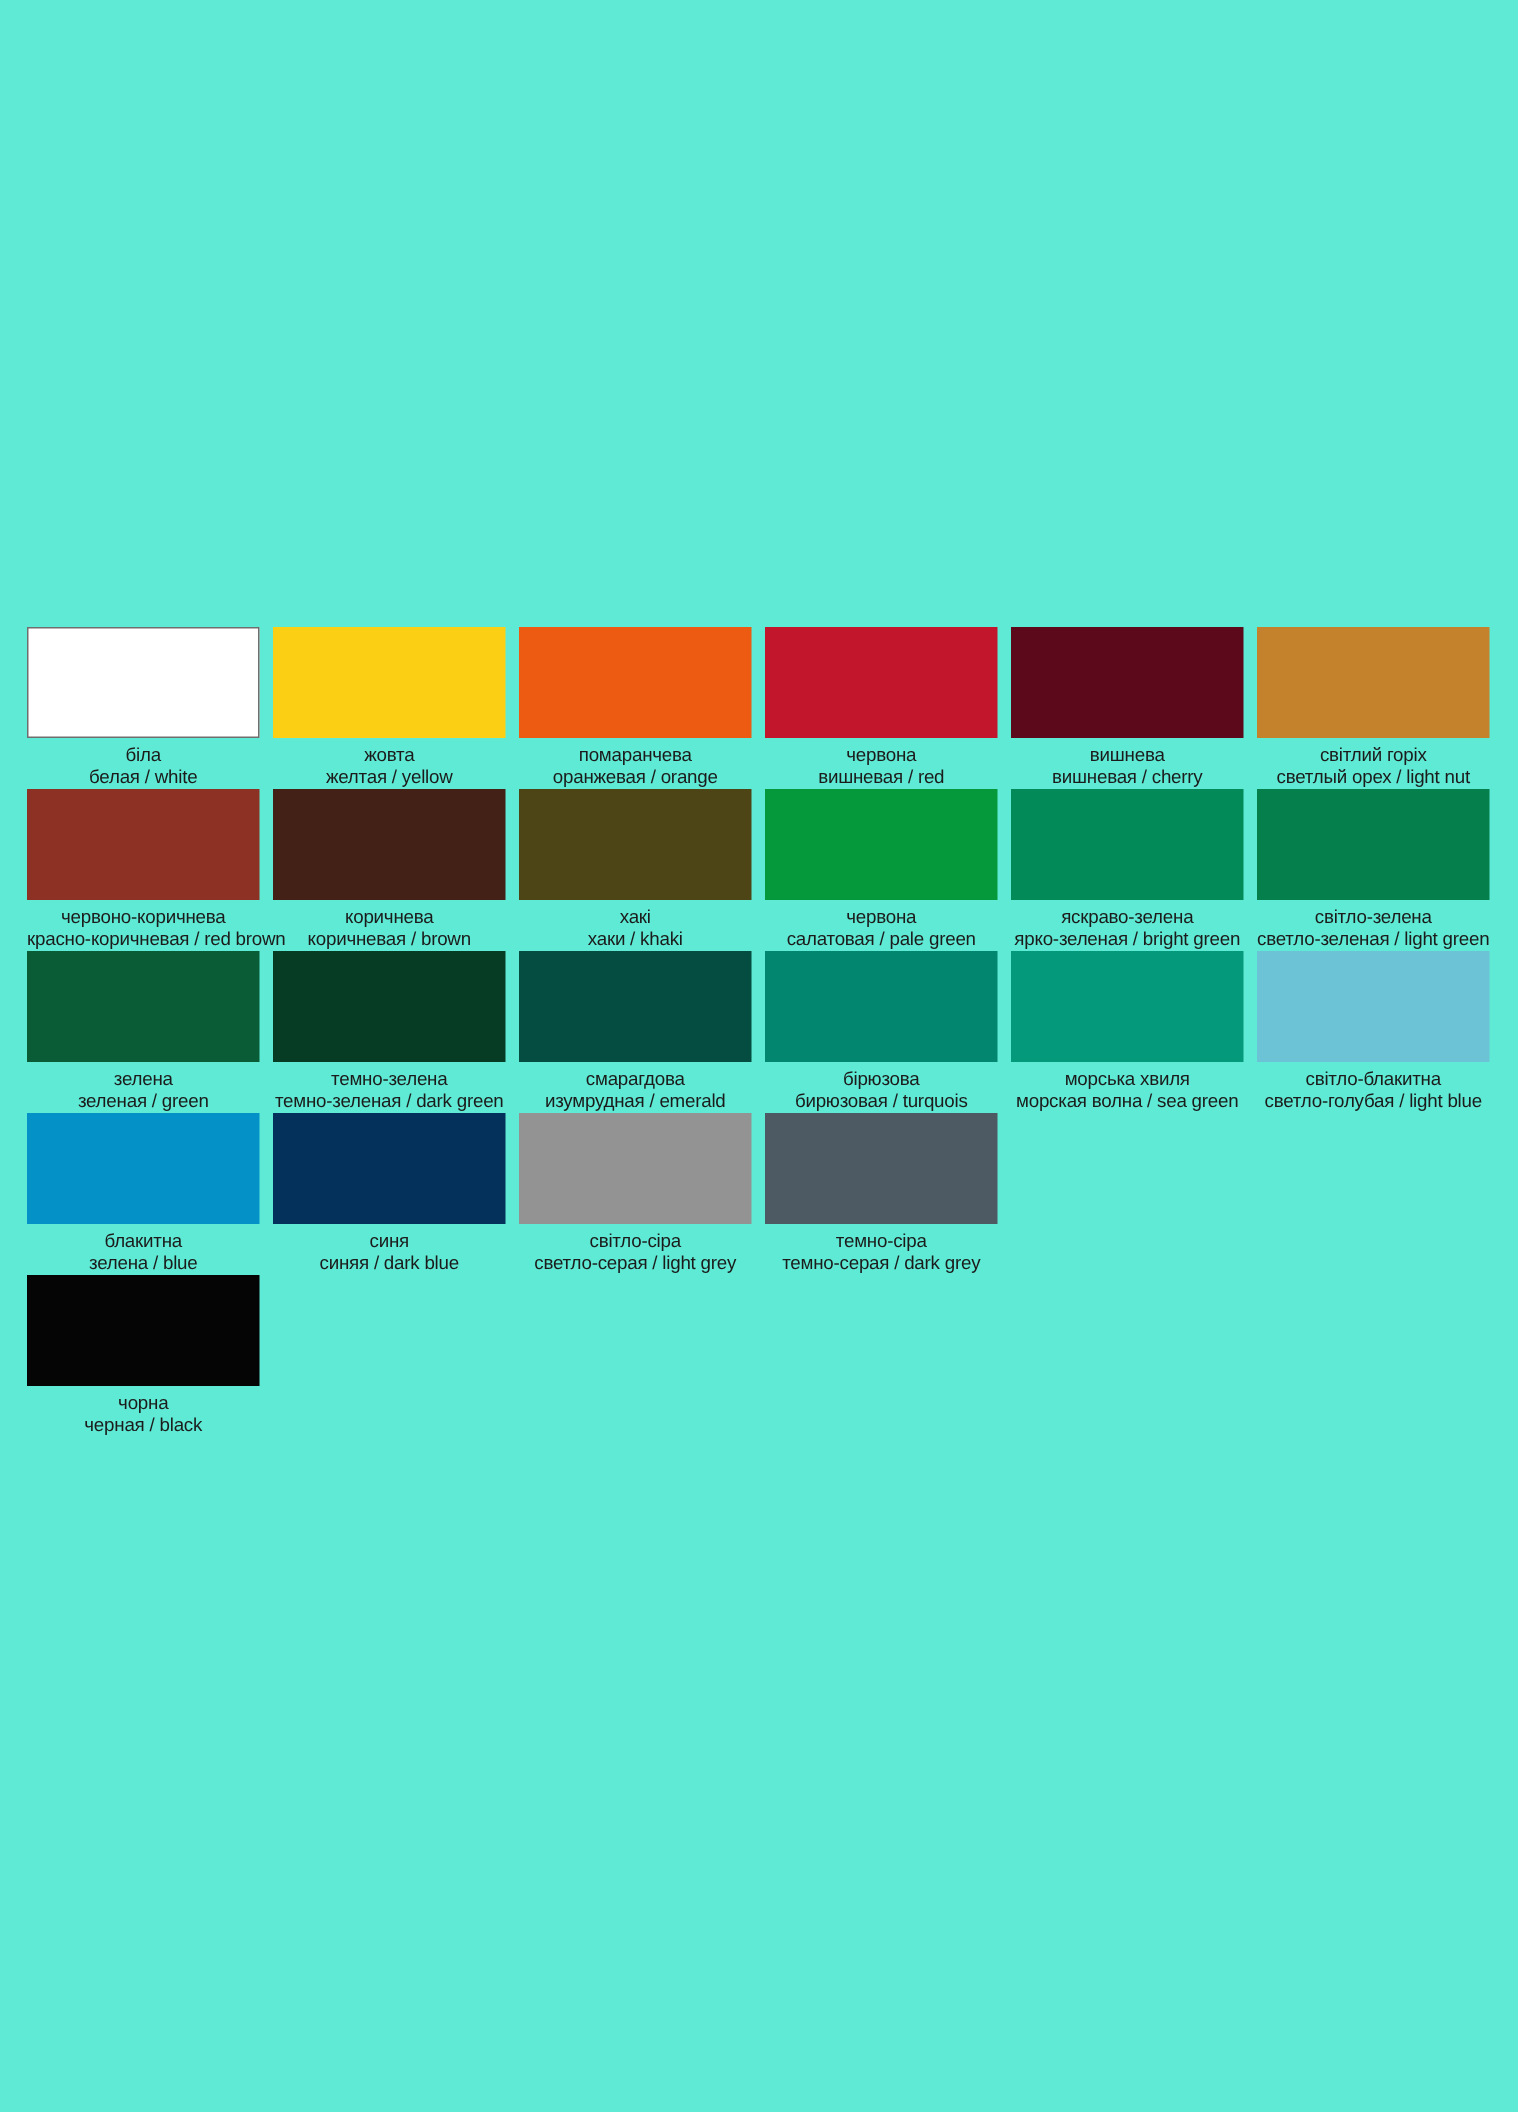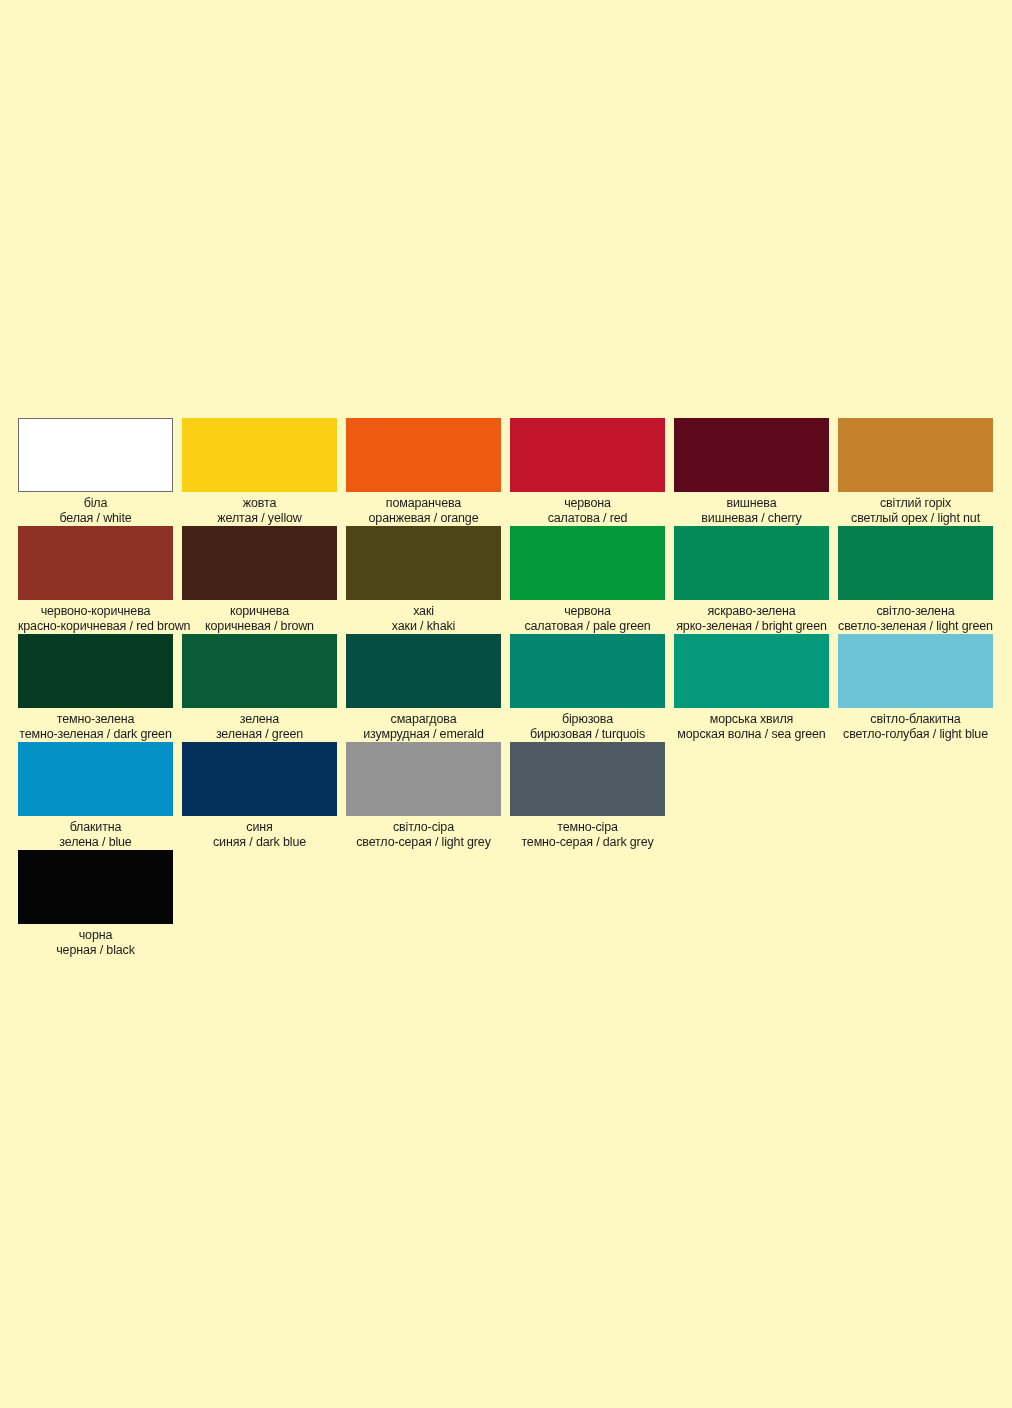--- a/index.html
+++ b/index.html
@@ -10,21 +10,21 @@
   body {
     width: 1012px;
     height: 1408px;
     font-family: "Liberation Sans", sans-serif;
     -webkit-font-smoothing: antialiased;
   }
   .page {
     position: relative;
     width: 1012px;
     height: 1408px;
-    background: #fef9c3;
+    background: #5eead4;
     overflow: hidden;
   }
   .palette {
     position: absolute;
     left: 18px;
     top: 418px;
     width: 976px;
   }
   .row {
     display: flex;
@@ -88,21 +88,21 @@
           <div class="swatch" style="background: rgb(236, 91, 17);"></div>
           <div class="caption">
             <span class="ua">помаранчева</span>
             <span class="ru-en">оранжевая / orange</span>
           </div>
         </div>
         <div class="cell">
           <div class="swatch" style="background: rgb(194, 22, 44);"></div>
           <div class="caption">
             <span class="ua">червона</span>
-            <span class="ru-en">салатова / red</span>
+            <span class="ru-en">вишневая / red</span>
           </div>
         </div>
         <div class="cell">
           <div class="swatch" style="background: rgb(92, 10, 27);"></div>
           <div class="caption">
             <span class="ua">вишнева</span>
             <span class="ru-en">вишневая / cherry</span>
           </div>
         </div>
         <div class="cell">
@@ -152,31 +152,31 @@
         <div class="cell">
           <div class="swatch" style="background: rgb(5, 128, 76);"></div>
           <div class="caption">
             <span class="ua">світло-зелена</span>
             <span class="ru-en">светло-зеленая / light green</span>
           </div>
         </div>
       </div>
       <div class="row">
         <div class="cell">
+          <div class="swatch" style="background: rgb(10, 92, 55);"></div>
+          <div class="caption">
+            <span class="ua">зелена</span>
+            <span class="ru-en">зеленая / green</span>
+          </div>
+        </div>
+        <div class="cell">
           <div class="swatch" style="background: rgb(7, 60, 36);"></div>
           <div class="caption">
             <span class="ua">темно-зелена</span>
             <span class="ru-en">темно-зеленая / dark green</span>
-          </div>
-        </div>
-        <div class="cell">
-          <div class="swatch" style="background: rgb(10, 92, 55);"></div>
-          <div class="caption">
-            <span class="ua">зелена</span>
-            <span class="ru-en">зеленая / green</span>
           </div>
         </div>
         <div class="cell">
           <div class="swatch" style="background: rgb(5, 76, 65);"></div>
           <div class="caption">
             <span class="ua">смарагдова</span>
             <span class="ru-en">изумрудная / emerald</span>
           </div>
         </div>
         <div class="cell">

